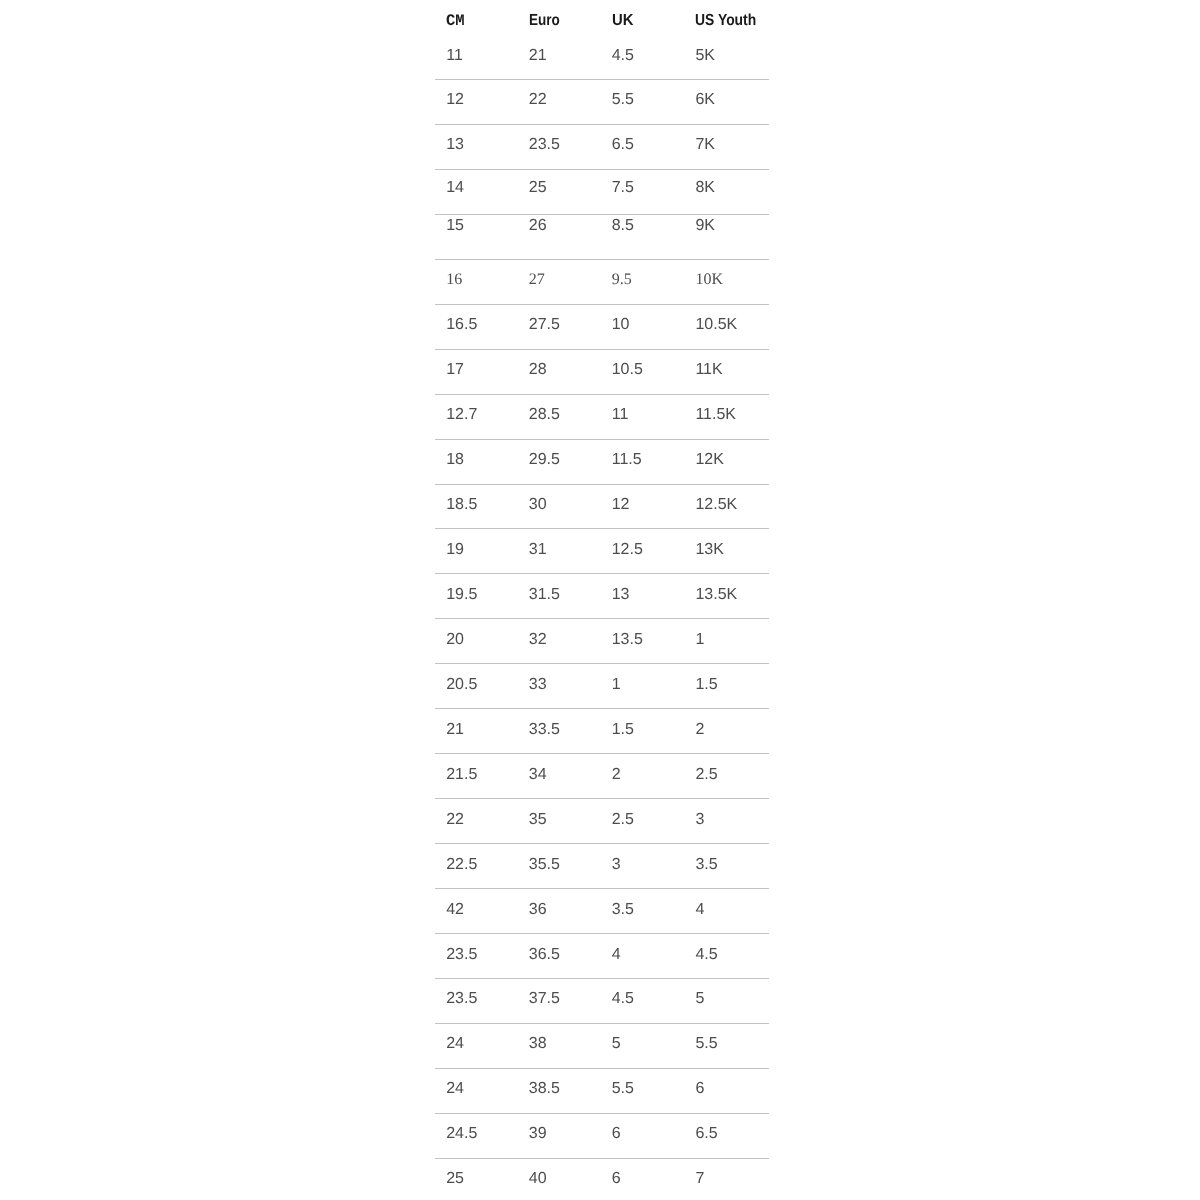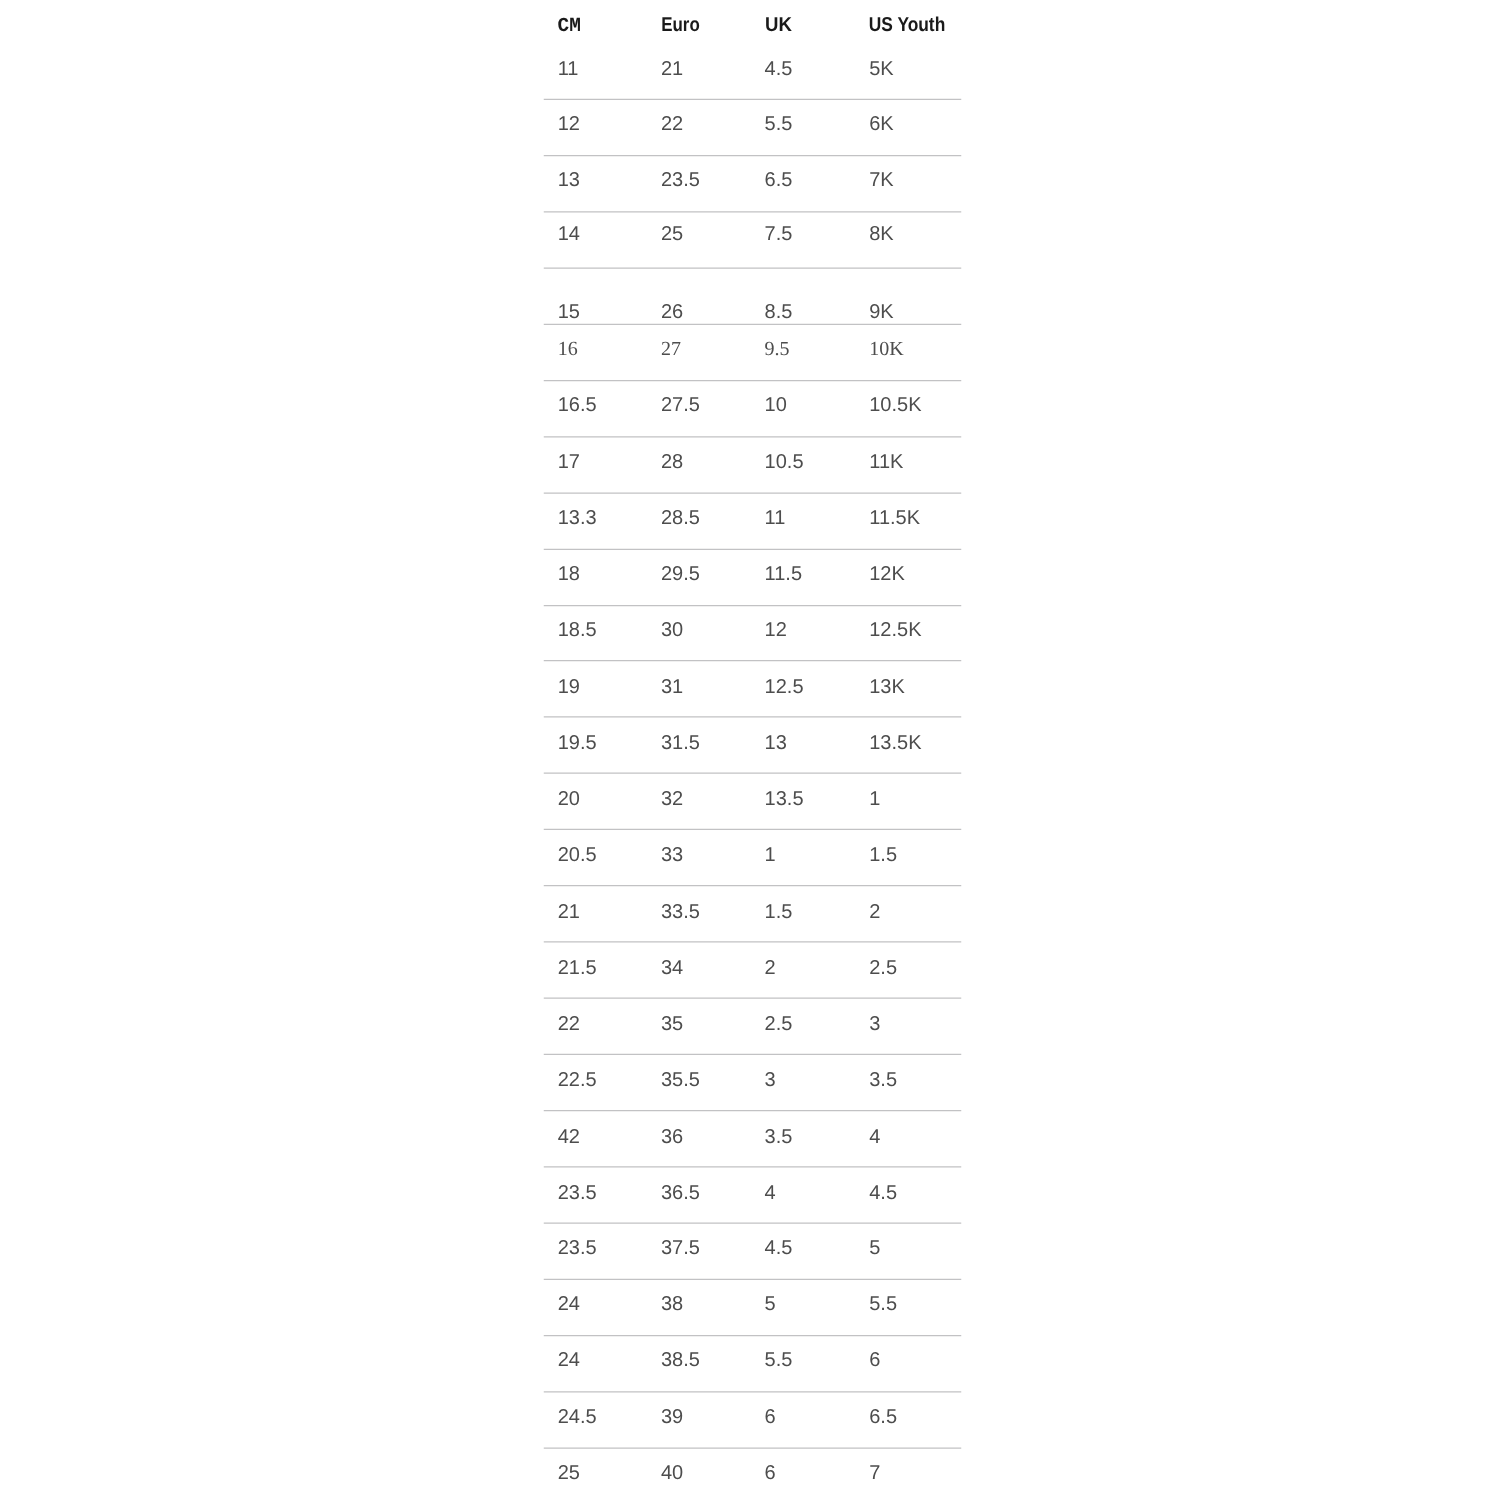--- a/index.html
+++ b/index.html
@@ -104,21 +104,21 @@
     <div class="cell c3">7K</div>
   </div>
         <div class="row-rule" style="top: 168.85px;"></div>
         <div class="tbody-row" style="top: 166px;">
     <div class="cell c0">14</div>
     <div class="cell c1">25</div>
     <div class="cell c2">7.5</div>
     <div class="cell c3">8K</div>
   </div>
         <div class="row-rule" style="top: 213.8px;"></div>
-        <div class="tbody-row" style="top: 228px;">
+        <div class="tbody-row" style="top: 204px;">
     <div class="cell c0">15</div>
     <div class="cell c1">26</div>
     <div class="cell c2">8.5</div>
     <div class="cell c3">9K</div>
   </div>
         <div class="row-rule" style="top: 258.75px;"></div>
         <div class="tbody-row" style="top: 258.25px; font-family: Liberation Serif, serif;">
     <div class="cell c0">16</div>
     <div class="cell c1">27</div>
     <div class="cell c2">9.5</div>
@@ -133,21 +133,21 @@
   </div>
         <div class="row-rule" style="top: 348.65px;"></div>
         <div class="tbody-row" style="top: 348.15px;">
     <div class="cell c0">17</div>
     <div class="cell c1">28</div>
     <div class="cell c2">10.5</div>
     <div class="cell c3">11K</div>
   </div>
         <div class="row-rule" style="top: 393.6px;"></div>
         <div class="tbody-row" style="top: 393.1px;">
-    <div class="cell c0">13.3</div>
+    <div class="cell c0">12.7</div>
     <div class="cell c1">28.5</div>
     <div class="cell c2">11</div>
     <div class="cell c3">11.5K</div>
   </div>
         <div class="row-rule" style="top: 438.55px;"></div>
         <div class="tbody-row" style="top: 438.05px;">
     <div class="cell c0">18</div>
     <div class="cell c1">29.5</div>
     <div class="cell c2">11.5</div>
     <div class="cell c3">12K</div>

